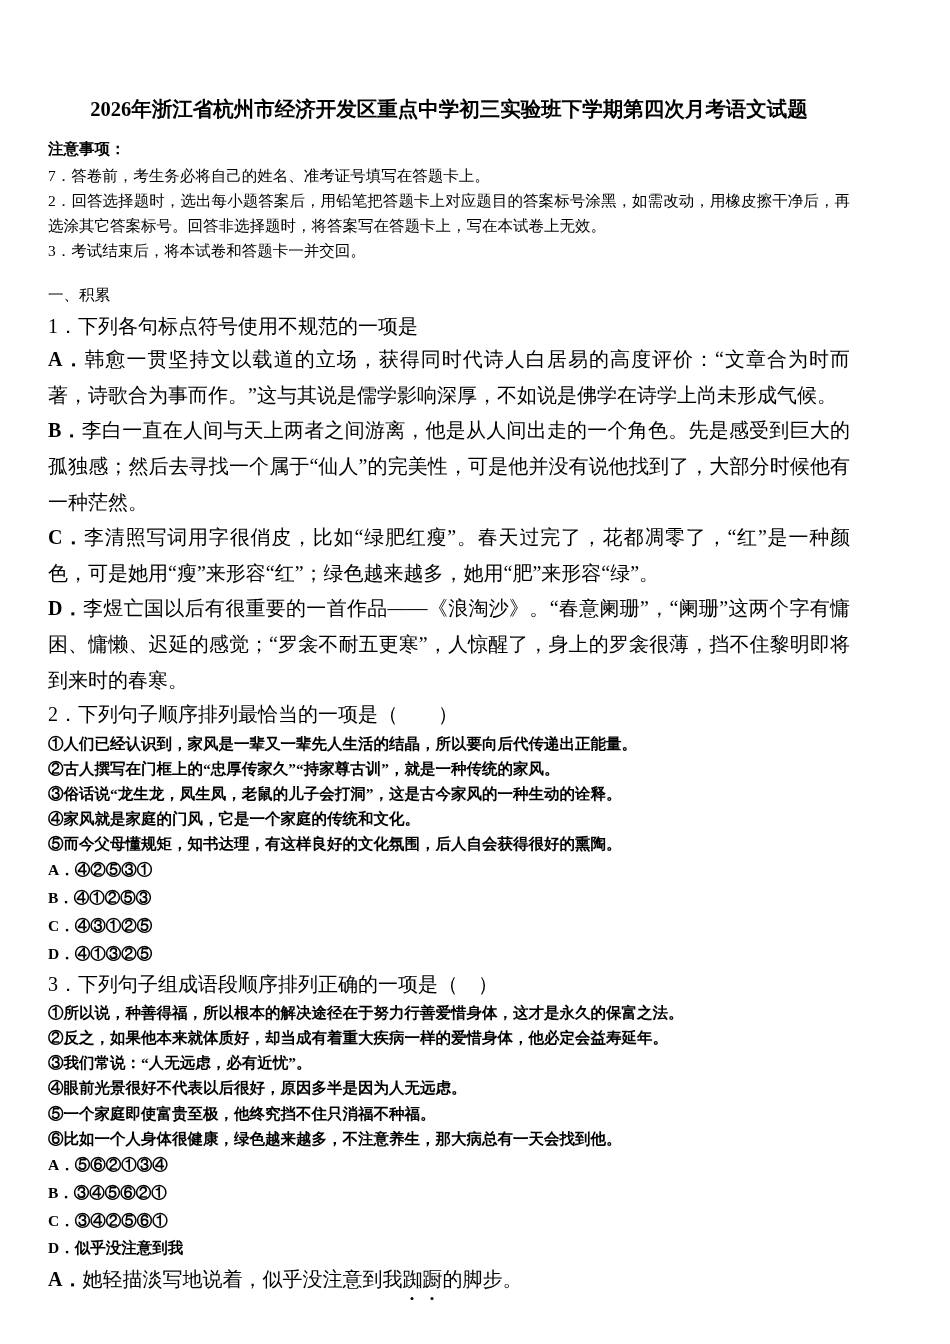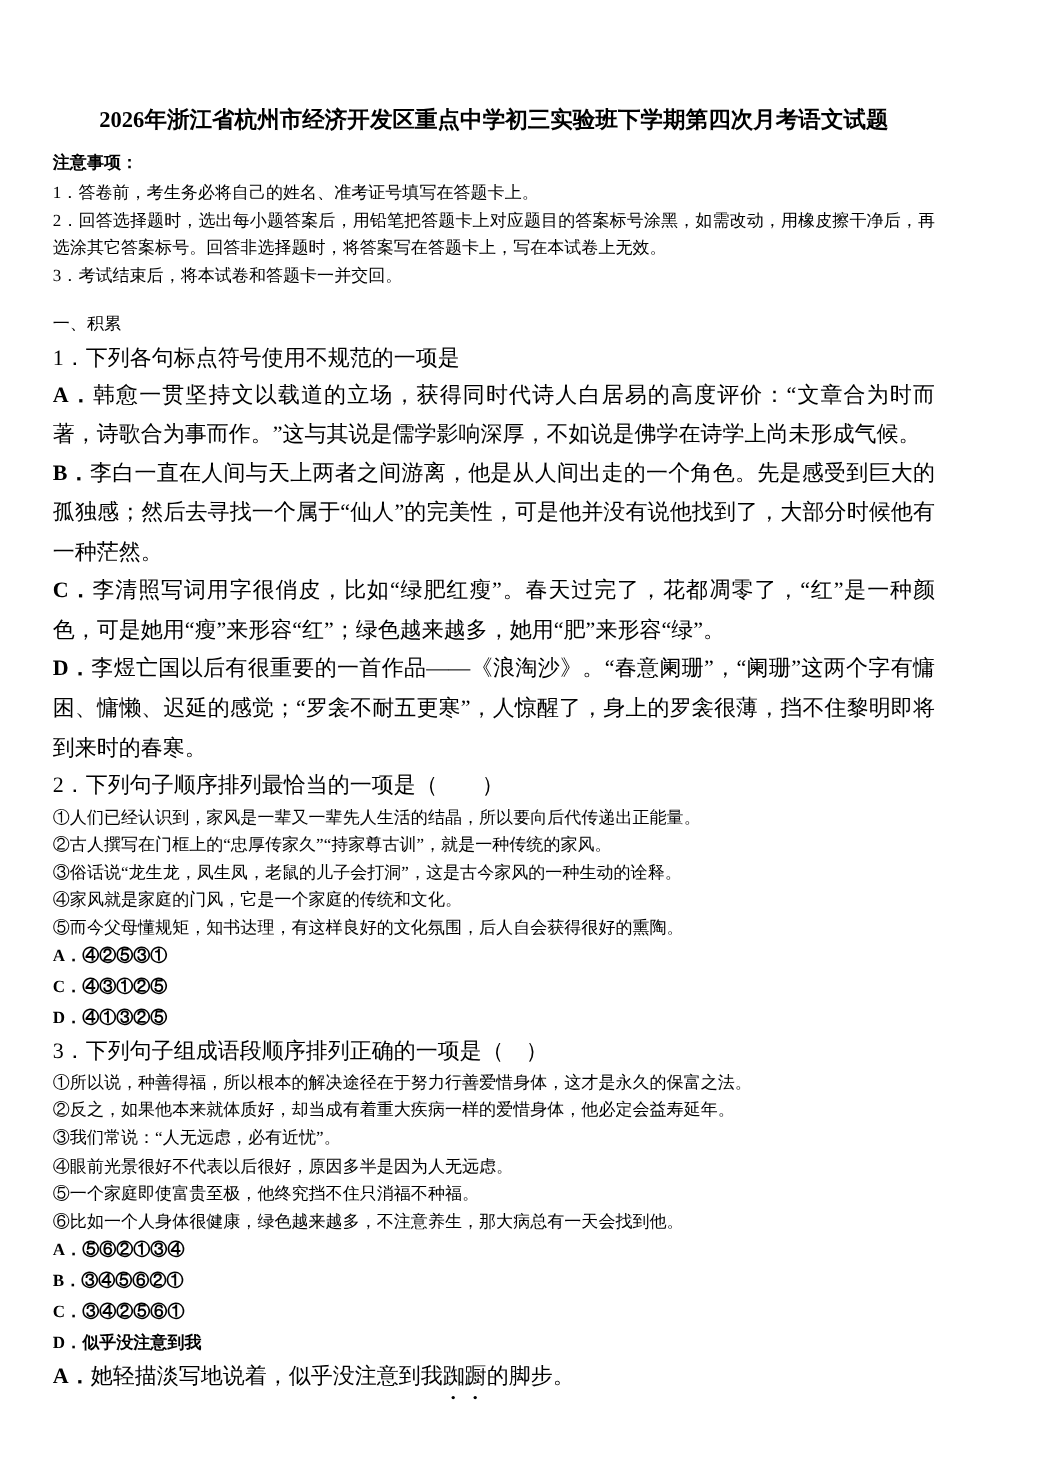--- a/index.html
+++ b/index.html
@@ -59,20 +59,21 @@
     margin: 0;
     text-align: justify;
     text-indent: 0;
   }
   .opt b { font-weight: bold; }
   .opt-tight {
     font-size: 15.5px;
     line-height: 1.62;
     margin: 0;
     text-align: justify;
+    font-weight: bold;
   }
   .ans-row {
     font-size: 15.5px;
     line-height: 1.8;
     margin: 0;
     display: flex;
     white-space: pre;
     flex-direction: column;
   }
   .ans-row .cell {
@@ -103,21 +104,21 @@
   .bold { font-weight: bold; }
 </style>
 </head>
 <body>
 
 <div class="page">
 
   <h1 class="doc-title">2026年浙江省杭州市经济开发区重点中学初三实验班下学期第四次月考语文试题</h1>
 
   <div class="notice-head">注意事项：</div>
-  <p class="notice-line">1．答卷前，考生务必将自己的姓名、准考证号填写在答题卡上。</p>
+  <p class="notice-line">7．答卷前，考生务必将自己的姓名、准考证号填写在答题卡上。</p>
   <p class="notice-line">2．回答选择题时，选出每小题答案后，用铅笔把答题卡上对应题目的答案标号涂黑，如需改动，用橡皮擦干净后，再选涂其它答案标号。回答非选择题时，将答案写在答题卡上，写在本试卷上无效。</p>
   <p class="notice-line">3．考试结束后，将本试卷和答题卡一并交回。</p>
 
   <div class="gap-lg"></div>
 
   <div class="section-head">一、积累</div>
 
   <p class="q-stem">1．下列各句标点符号使用不规范的一项是</p>
 
   <p class="opt"><b>A．</b><span>韩愈一贯坚持文以载道的立场，获得同时代诗人白居易的高度评价：“文章合为时而著，诗歌合为事而作。”这与其说是儒学影响深厚，不如说是佛学在诗学上尚未形成气候。</span></p>
@@ -130,20 +131,21 @@
 
   <p class="q-stem">2．下列句子顺序排列最恰当的一项是（　　）</p>
   <p class="opt-tight">①人们已经认识到，家风是一辈又一辈先人生活的结晶，所以要向后代传递出正能量。</p>
   <p class="opt-tight">②古人撰写在门框上的“忠厚传家久”“持家尊古训”，就是一种传统的家风。</p>
   <p class="opt-tight">③俗话说“龙生龙，凤生凤，老鼠的儿子会打洞”，这是古今家风的一种生动的诠释。</p>
   <p class="opt-tight">④家风就是家庭的门风，它是一个家庭的传统和文化。</p>
   <p class="opt-tight">⑤而今父母懂规矩，知书达理，有这样良好的文化氛围，后人自会获得很好的熏陶。</p>
 
   <div class="ans-row">
     <span class="cell c1 bold">A．④②⑤③①</span>
+    <span class="cell c2 bold">B．④①②⑤③</span>
     <span class="cell c3 bold">C．④③①②⑤</span>
     <span class="cell bold">D．④①③②⑤</span>
   </div>
 
   <p class="q-stem">3．下列句子组成语段顺序排列正确的一项是（　）</p>
   <p class="opt-tight">①所以说，种善得福，所以根本的解决途径在于努力行善爱惜身体，这才是永久的保富之法。</p>
   <p class="opt-tight">②反之，如果他本来就体质好，却当成有着重大疾病一样的爱惜身体，他必定会益寿延年。</p>
   <p class="opt-tight">③我们常说：“人无远虑，必有近忧”。</p>
   <p class="opt-tight">④眼前光景很好不代表以后很好，原因多半是因为人无远虑。</p>
   <p class="opt-tight">⑤一个家庭即使富贵至极，他终究挡不住只消福不种福。</p>

